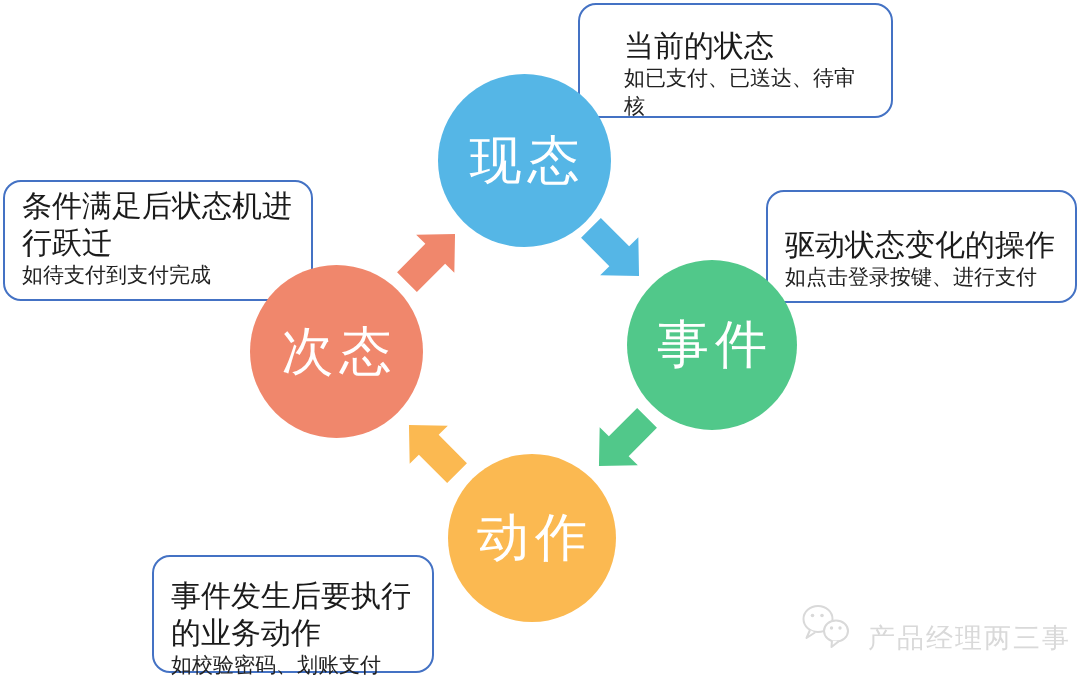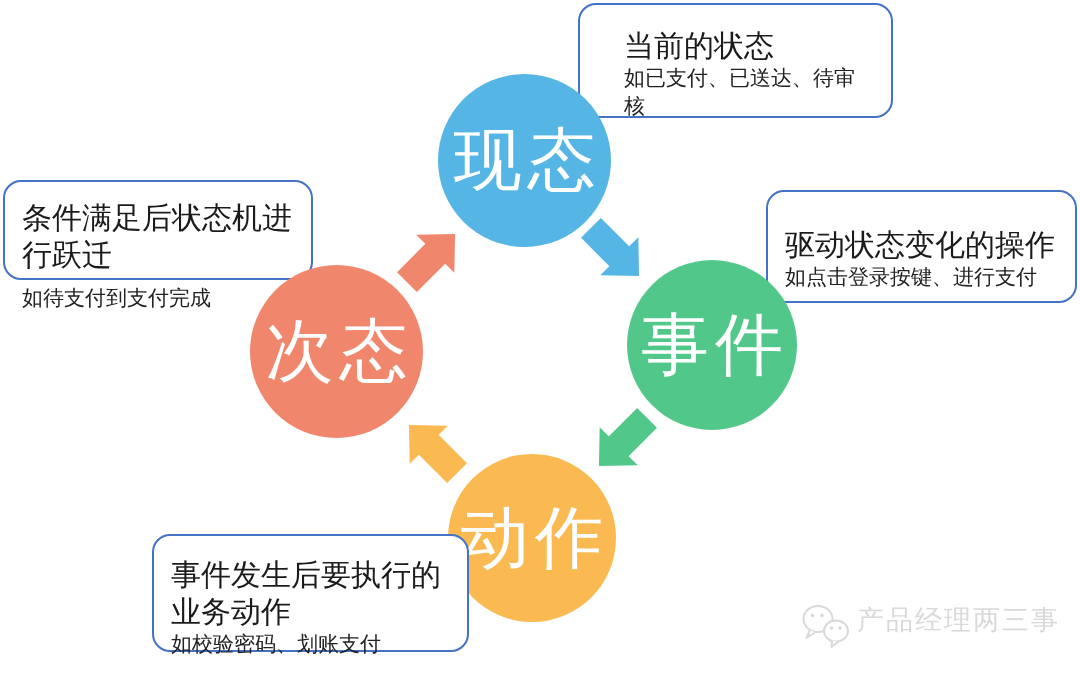--- a/index.html
+++ b/index.html
@@ -8,42 +8,42 @@
 
   
   .callout {
     position:absolute; background:#ffffff;
     border:2.5px solid #4472C4; border-radius:18px;
     padding:20px 17px; display:flex; flex-direction:column; justify-content:flex-start;
   }
   .callout-title { font-size:30px; line-height:37px; color:#1b1b1b; font-weight:500; }
   .callout-sub   { font-size:21px; line-height:28px; color:#222222; }
   .callout-present { left:578px; top:3px;   width:315px; height:115px; padding-top:22px; }
-  .callout-next    { left:3px;   top:180px; width:310px; height:100px; padding-top:17px;gap:11px; }
+  .callout-next    { left:3px;   top:180px; width:310px; height:121px; padding-top:5px; }
   .callout-event   { left:766px; top:190px; width:311px; height:113px; padding-top:34px; }
-  .callout-action  { left:152px; top:534px; width:317px; height:118px; }
+  .callout-action  { left:152px; top:555px; width:282px; height:118px; }
 
   
   .node { position:absolute; border-radius:50%; display:flex; align-items:center; justify-content:center; }
-  .node-label { color:#ffffff; font-size:68px; font-weight:400; letter-spacing:6px; text-indent:6px; white-space:nowrap; }
+  .node-label { color:#ffffff; font-size:52px; font-weight:400; letter-spacing:6px; text-indent:6px; white-space:nowrap; }
   .node-present { left:438px; top:74px;  width:173px; height:173px; }
   .node-event   { left:627px; top:260px; width:170px; height:170px; }
   .node-next    { left:250px; top:265px; width:173px; height:173px; }
   .node-action  { left:448px; top:454px; width:168px; height:168px; }
 
   
   .arrow { position:absolute; width:84px; height:84px; }
   .arrow svg { display:block; width:100%; height:100%; }
   .arrow-se { left:573px; top:210px; transform:rotate(45deg); }
   .arrow-sw { left:581px; top:400px; transform:rotate(135deg); }
   .arrow-nw { left:391px; top:407px; transform:rotate(-135deg); }
   .arrow-ne { left:389px; top:216px; transform:rotate(-45deg); }
 
   
-  .watermark { position:absolute; left:798px; top:602px; display:flex; align-items:flex-start; gap:1px; }
+  .watermark { position:absolute; left:798px; top:602px; display:flex; align-items:flex-end; gap:12px; }
   .watermark-text { font-size:27px; letter-spacing:2px; color:#d9d9d9;
                     text-shadow:1px 1px 0 #ffffff; white-space:nowrap; }
 </style>
 </head>
 <body>
 
 <div class="canvas">
 
   <div class="callout callout-present" style="border-color: rgb(68, 114, 196); padding-left: 44px;">
     <div class="callout-title">当前的状态</div>

